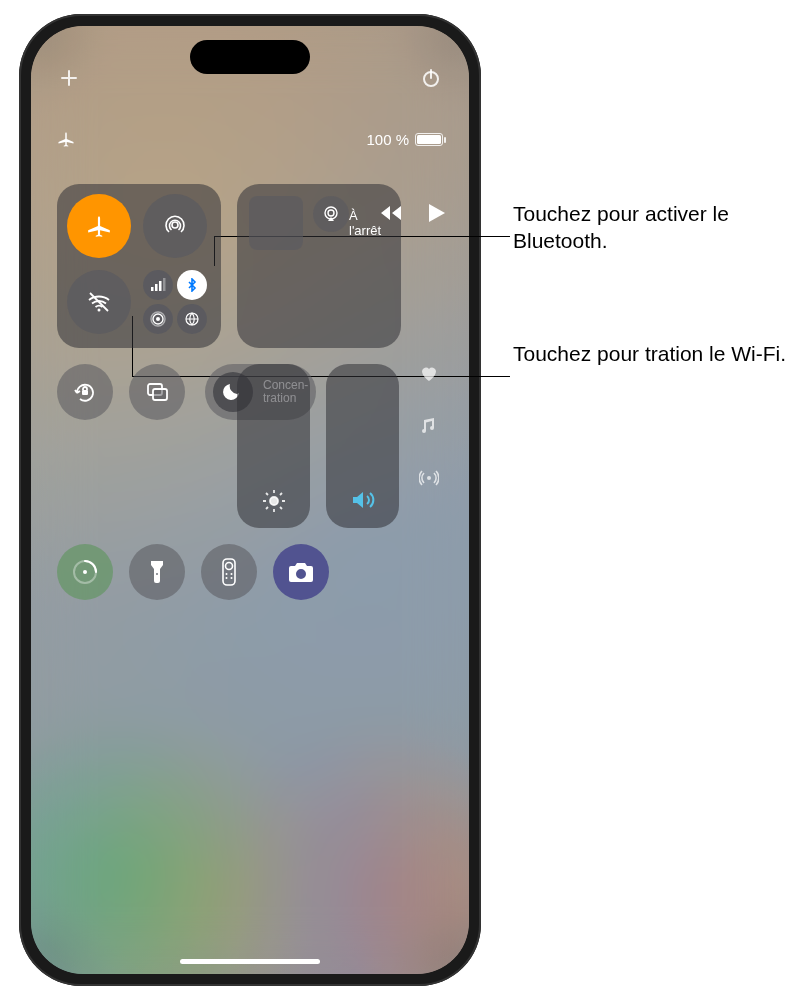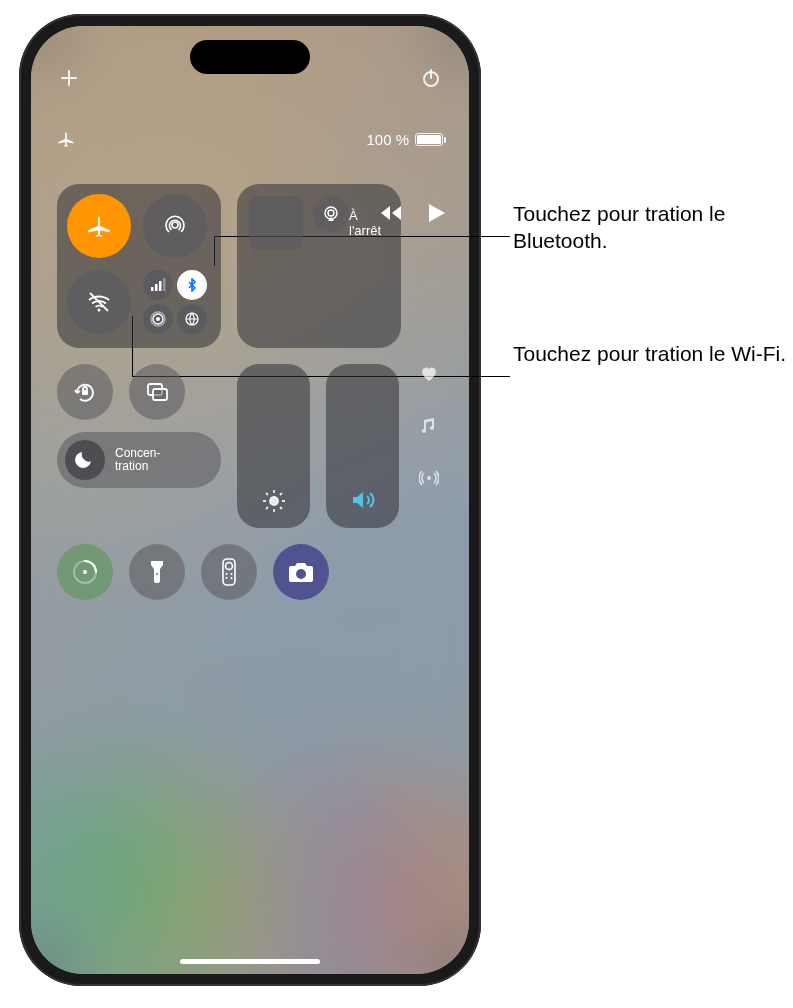--- a/index.html
+++ b/index.html
@@ -271,21 +271,21 @@
                 <path d="M0 0l16 9-16 9z"></path>
               </svg>
             <svg width="22" height="18" viewBox="0 0 22 18" fill="#fff">
                 <path d="M0 2l9 7-9 7zM11 2l9 7-9 7z"></path>
               </svg>
           </div>
         </div>
       </div>
 
       <div class="row" style="align-items:flex-start">
-        <div style="width:164px;display:flex;flex-direction:column;gap:12px">
+        <div style="width:164px;display:flex;flex-direction:row;gap:20px">
           <div class="small-row">
             <div class="small-circle">
               <svg width="26" height="26" viewBox="0 0 26 26" fill="none" stroke="#fff" stroke-width="1.8">
                   <path d="M5 14a8 8 0 1 1 3 6M5 14l-2-3m2 3l3-2"></path>
                   <rect x="10" y="11" width="6" height="5" rx="1" fill="#fff" stroke="none"></rect>
                   <path d="M11 11v-1a2 2 0 0 1 4 0v1"></path>
                 </svg>
             </div>
             <div class="small-circle">
               <svg width="26" height="26" viewBox="0 0 26 26" fill="none" stroke="#fff" stroke-width="1.8">
@@ -366,20 +366,20 @@
               <path d="M4 5h4l2-3h8l2 3h4a2 2 0 0 1 2 2v12a2 2 0 0 1-2 2H4a2 2 0 0 1-2-2V7a2 2 0 0 1 2-2zm10 3a5 5 0 1 0 0 10 5 5 0 0 0 0-10z"></path>
             </svg>
         </div>
       </div>
     </div>
 
     <div class="home-indicator"></div>
   </div>
 </div>
 
-<div class="callout" style="left:513px; top:200px">Touchez pour tration le Bluetooth.</div>
+<div class="callout" style="left:513px; top:200px">Touchez pour activer le Bluetooth.</div>
 <div class="callout" style="left:513px; top:340px">Touchez pour tration le Wi-Fi.</div>
 
 <div class="callout-line" style="left:214px; top:236px; width:296px"></div>
 <div class="callout-line v" style="left:214px; top:236px; height:30px"></div>
 
 <div class="callout-line" style="left:132px; top:376px; width:378px"></div>
 <div class="callout-line v" style="left:132px; top:316px; height:60px"></div>
 
 </body></html>

